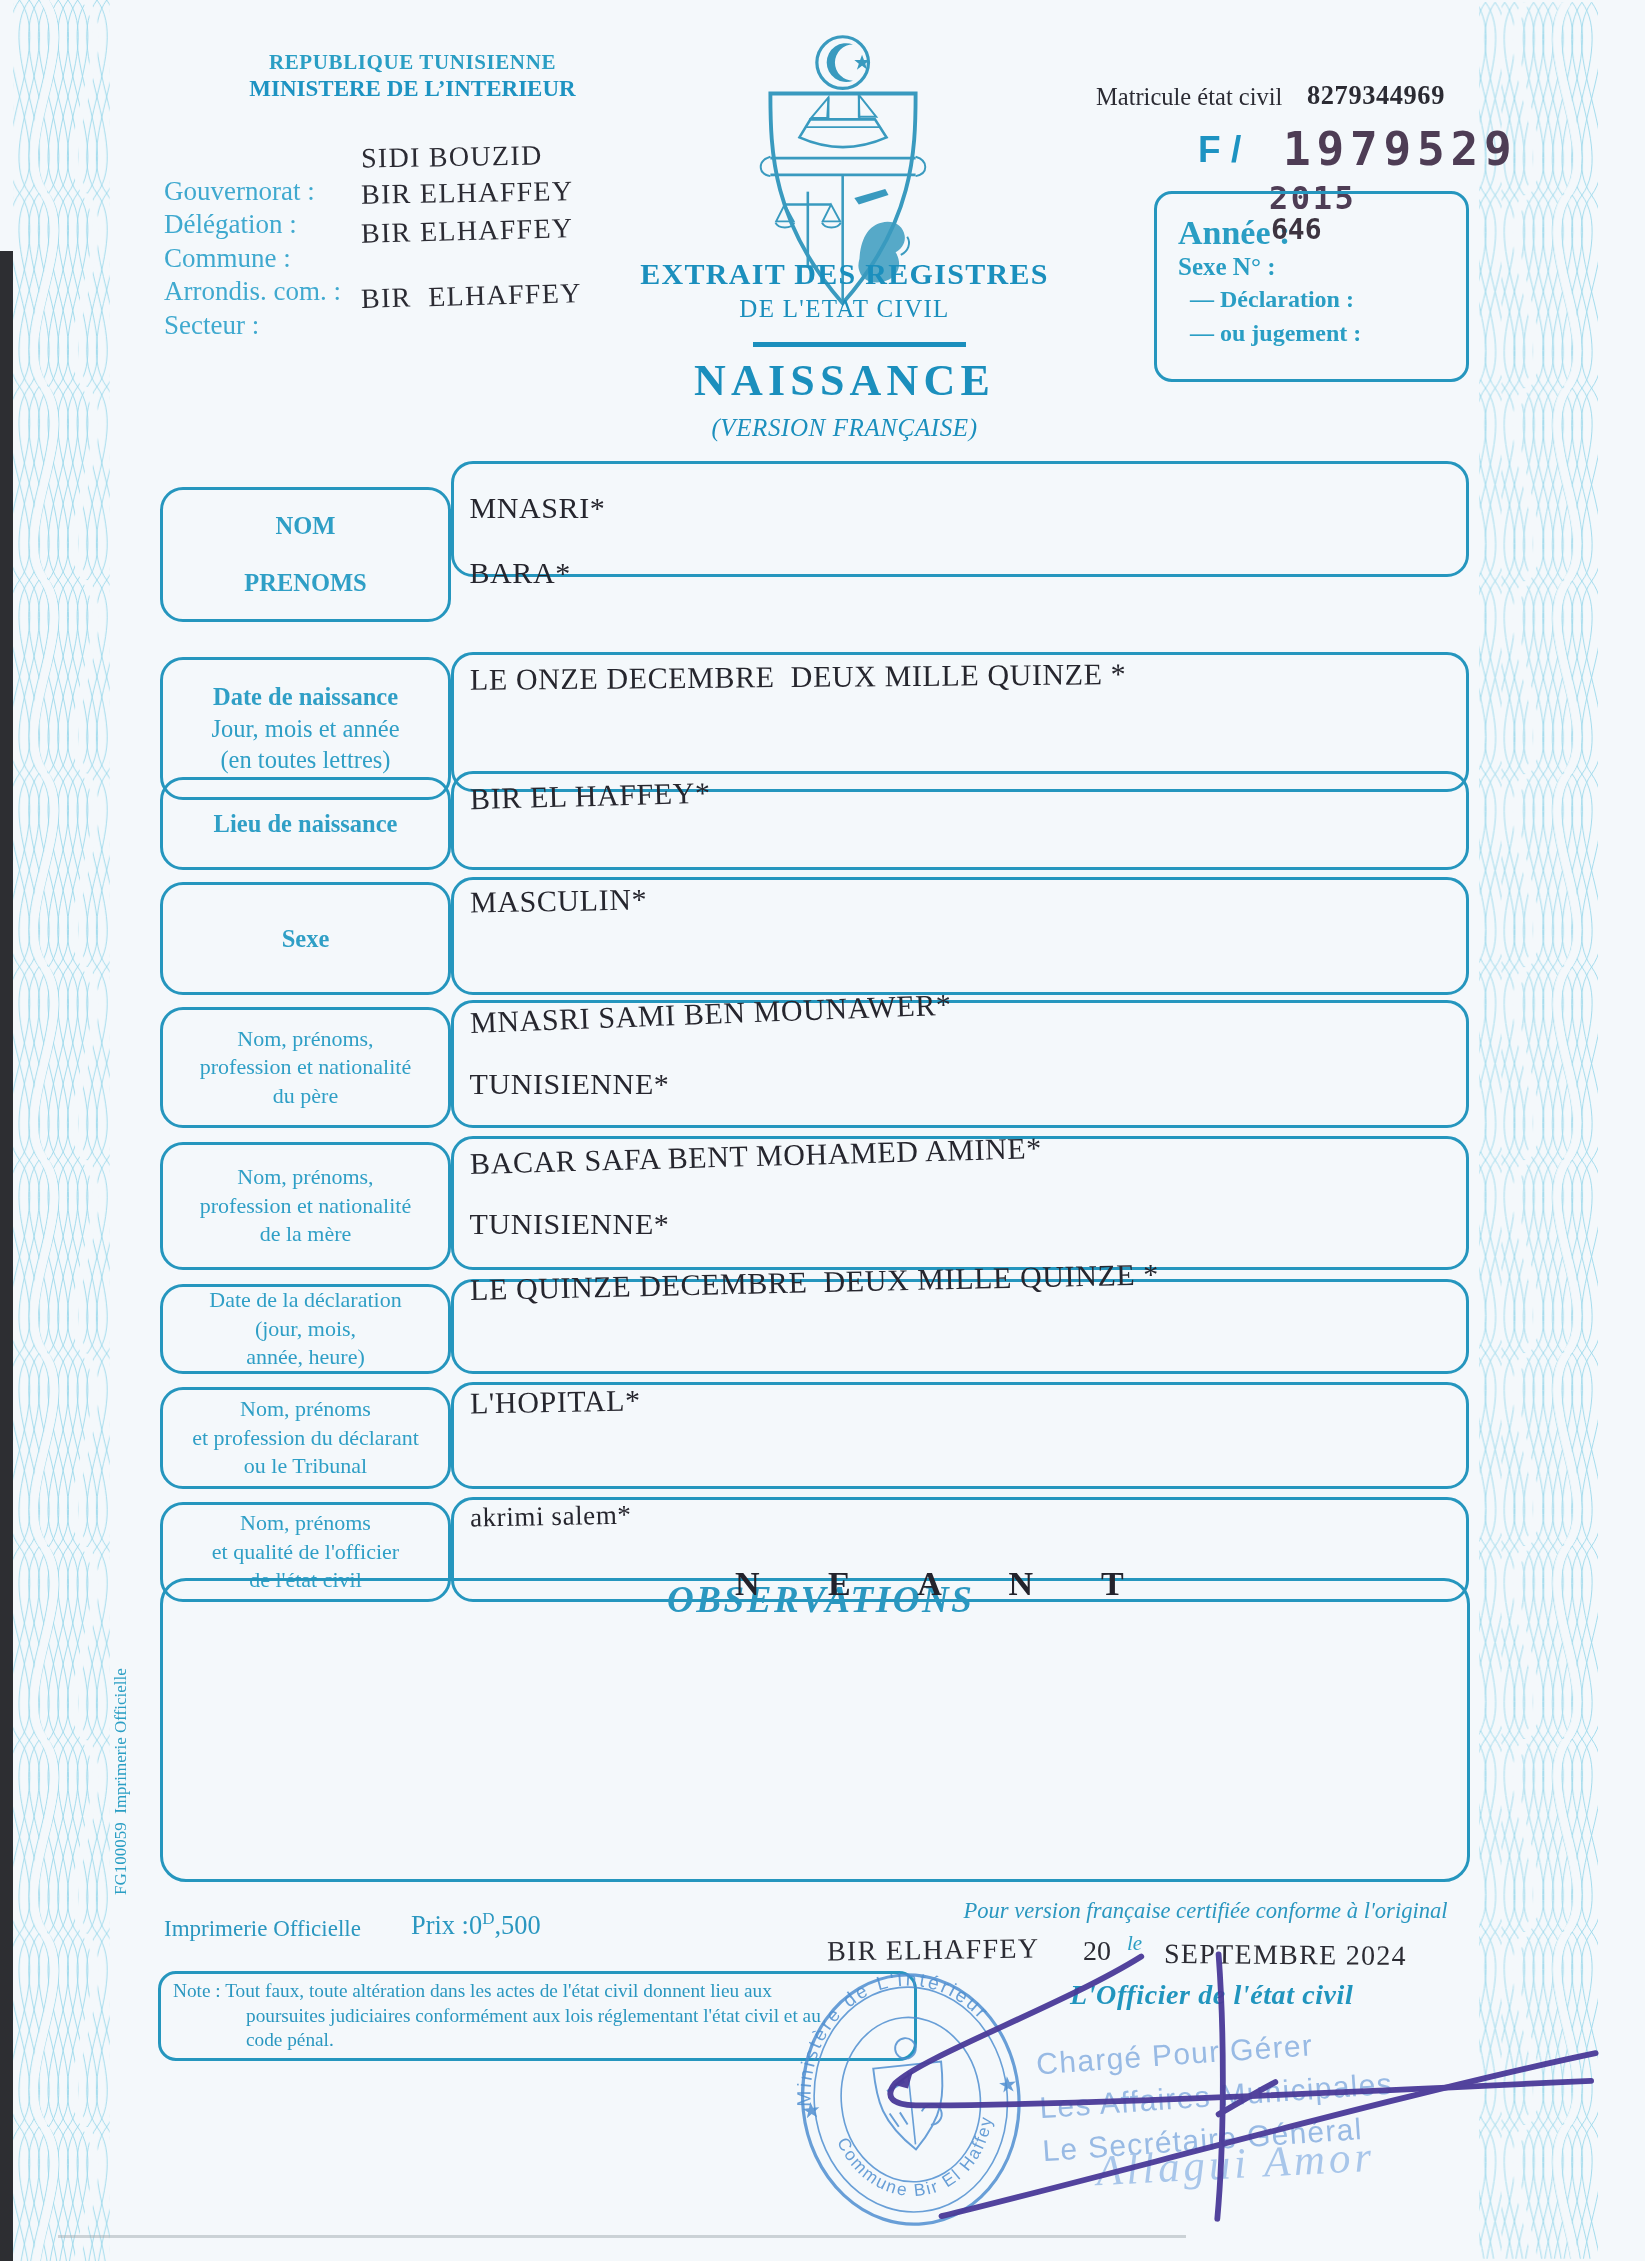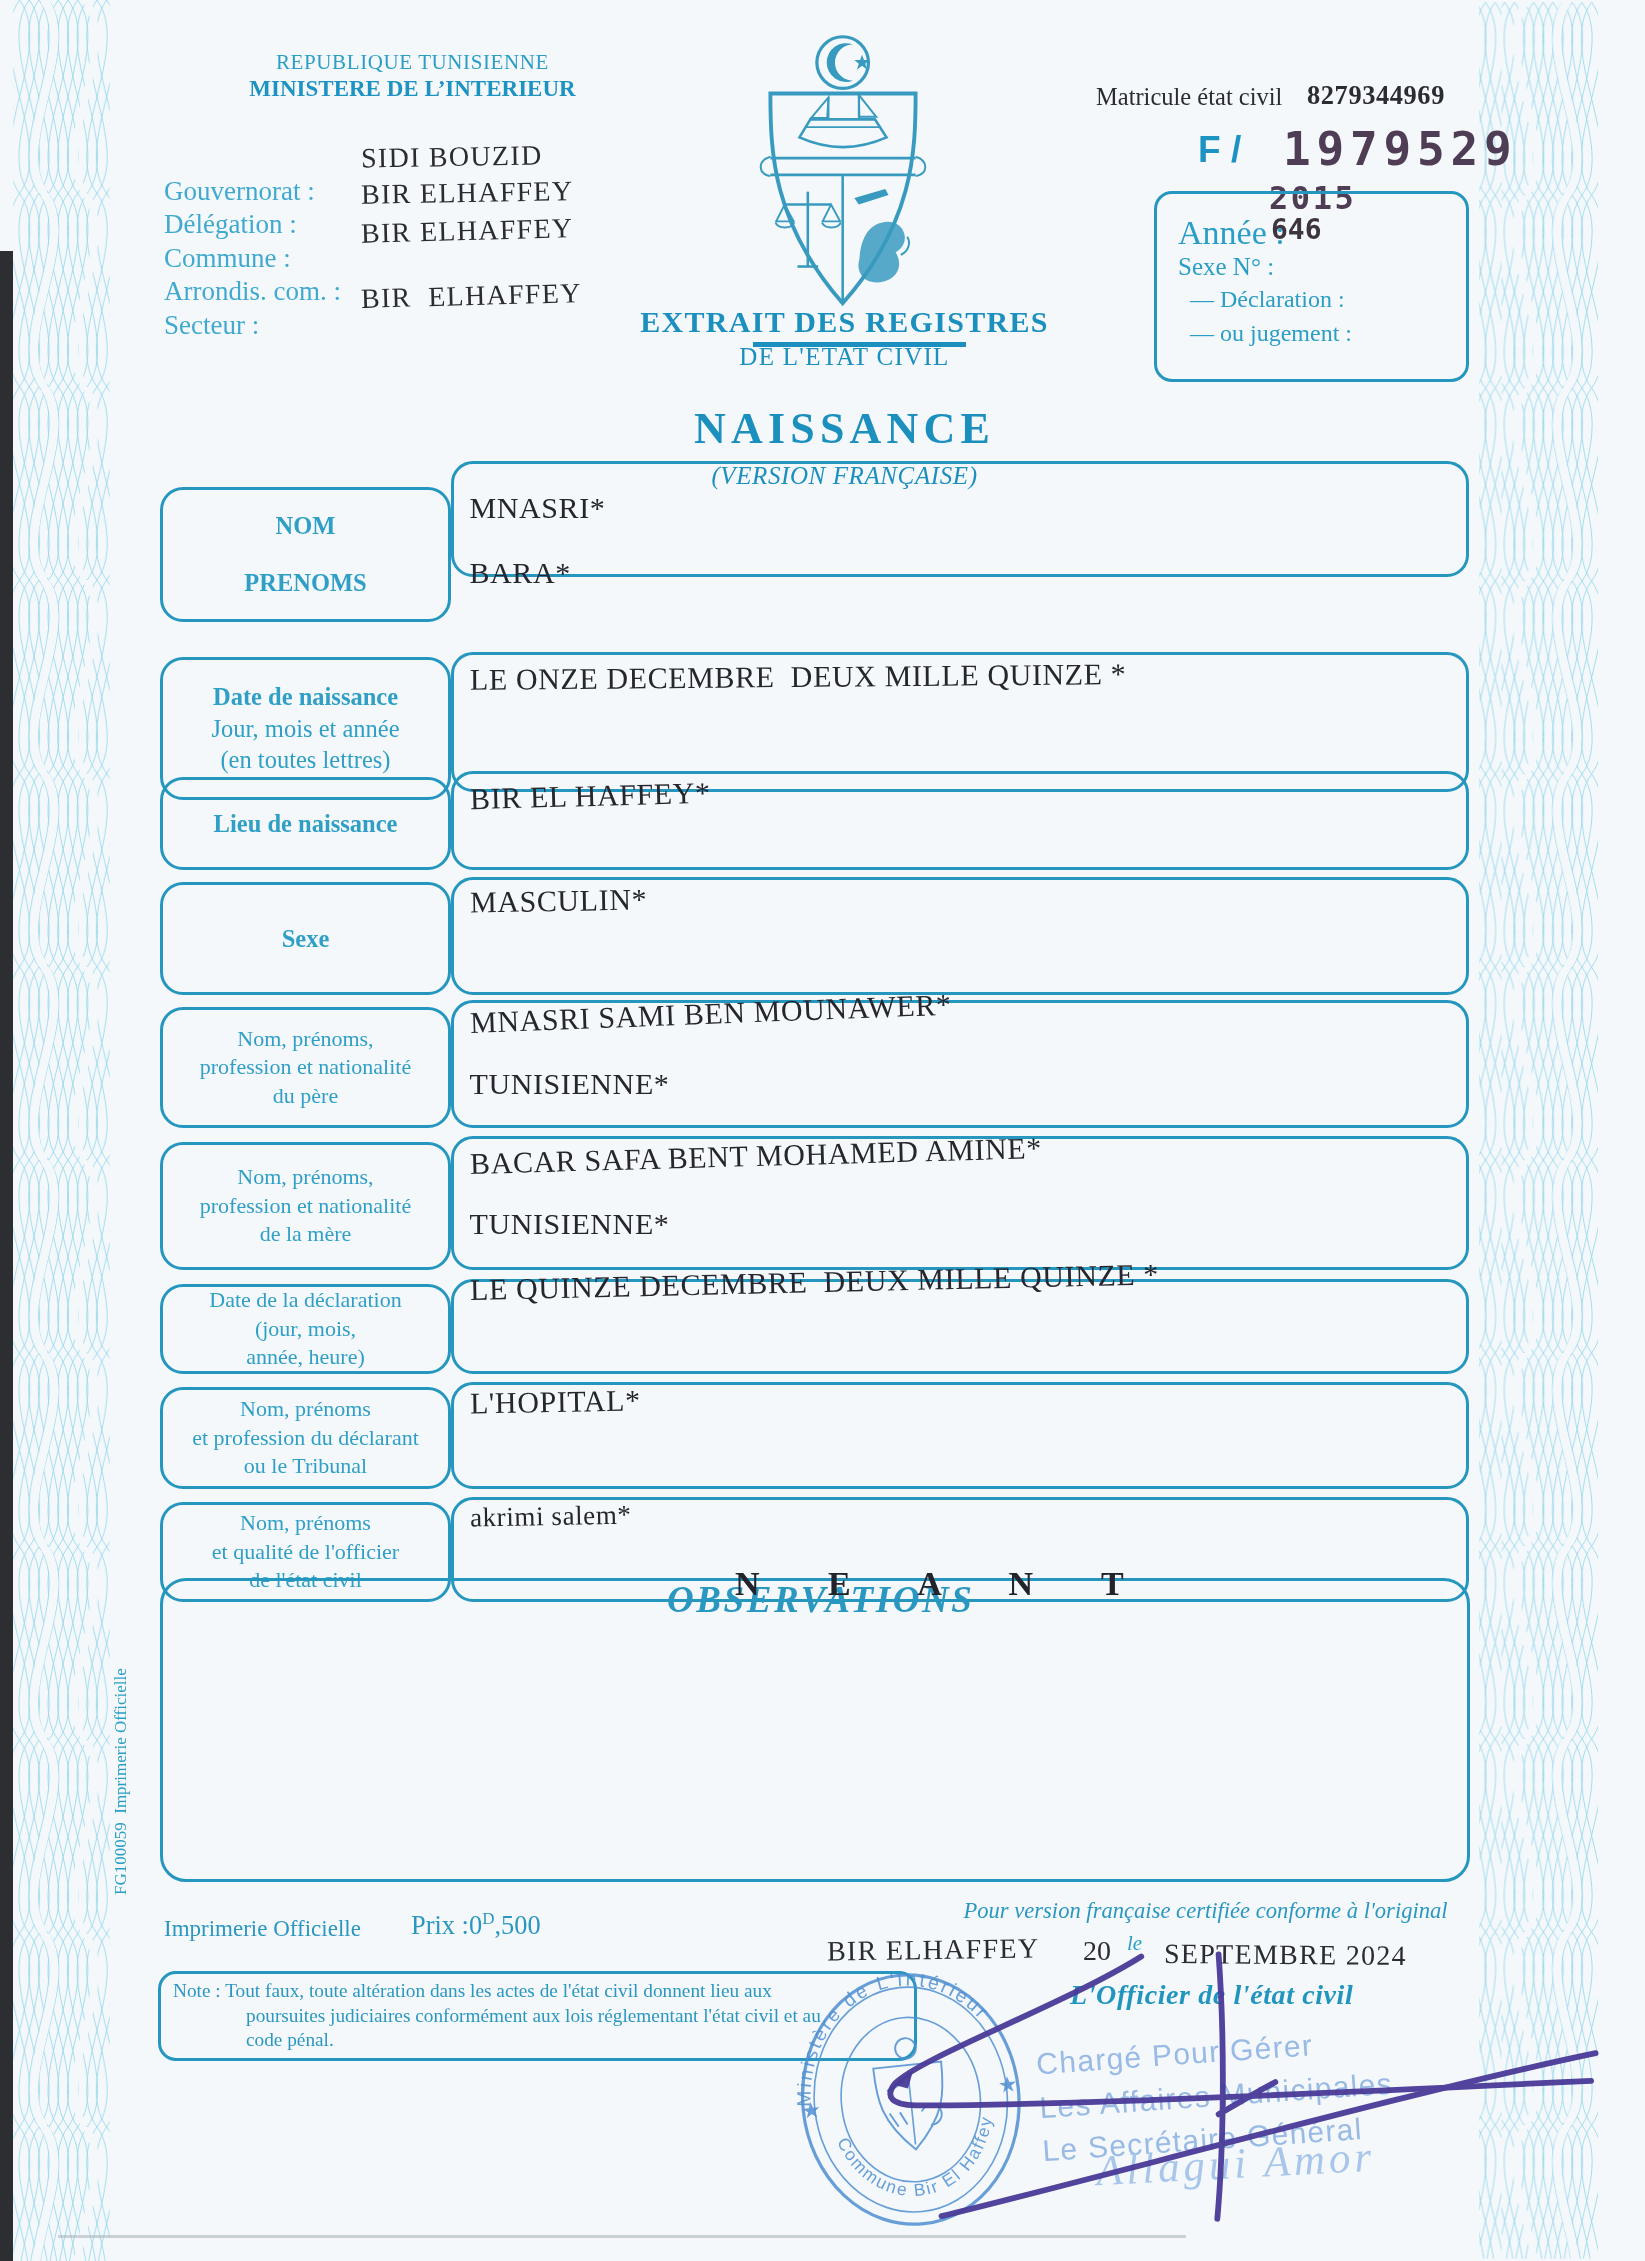--- a/index.html
+++ b/index.html
@@ -1,21 +1,21 @@
 <!DOCTYPE html>
 <html style="font-size:10.3px"><head>
 <meta charset="utf-8">
 <style>
   html,body{margin:0;padding:0;background:#e8e8e8;}
   #page{position:relative;width:1645px;height:2261px;background:#f4f8fb;overflow:hidden;
         font-family:"Liberation Serif",serif;color:#26262e;}
   .abs{position:absolute;}
   
-  .teal{color:#2a9ec4;}
-  .teal-dk{color:#1b8fbd;margin-top:48px;}
+  .teal{color:#2a9ec4;font-weight:bold;}
+  .teal-dk{color:#1b8fbd;}
   .ink{color:#2b2b33;}
   .stamp-ink{color:#4e3d55;font-family:"DejaVu Sans Mono",monospace;font-weight:bold;}
   .val{position:absolute;left:15.5px;font-size:30px;letter-spacing:0.6px;color:#26262e;white-space:pre;}
   .lbl{font-size:24.5px;line-height:1.3;color:#2f9fc6;text-align:center;white-space:pre;}
   .lbl.sm{font-size:22px;}
   .b{font-weight:bold;}
   .it{font-style:italic;}
   
   .lblbox{position:absolute;left:160px;width:291px;border:3.2px solid #2596be;border-radius:23px;
           display:flex;flex-direction:column;justify-content:center;align-items:center;box-sizing:border-box;}

